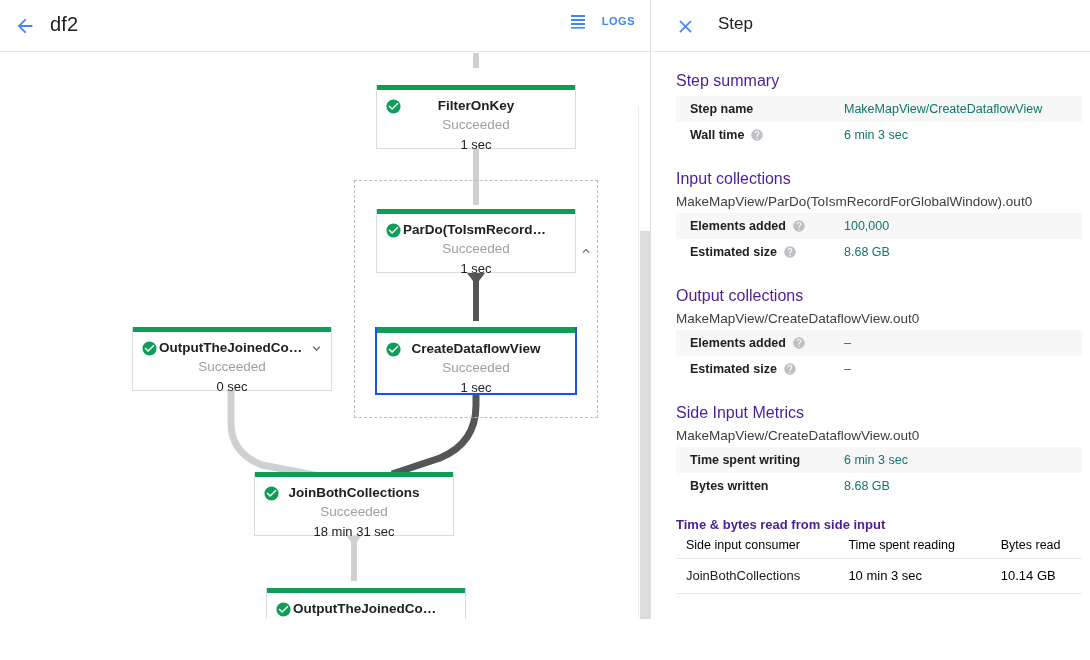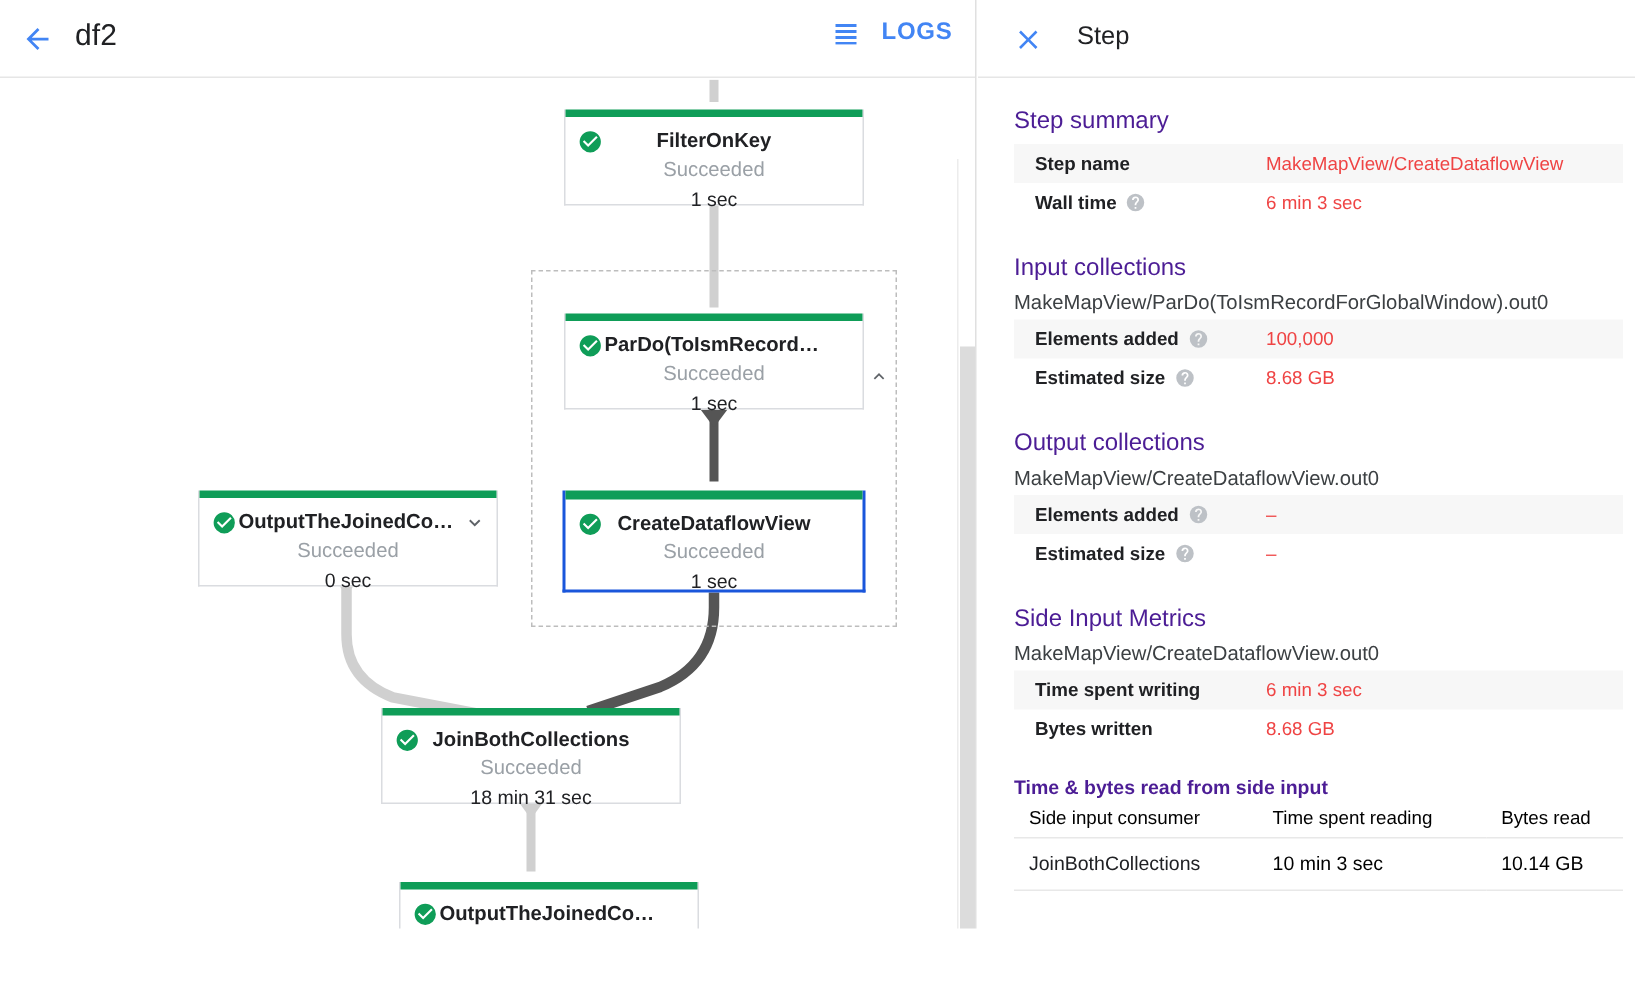--- a/index.html
+++ b/index.html
@@ -32,21 +32,21 @@
   }
   .back-icon svg { display: block; }
   .job-title {
     position: absolute; left: 50px; top: 13px;
     font-size: 20px; color: #202124; font-weight: 400;
     letter-spacing: .1px;
   }
   .logs-btn {
     position: absolute; right: 16px; top: 13px;
     display: flex; align-items: center; gap: 16px;
-    color: #4285f4; font-size: 16px; font-weight: 600;
+    color: #4285f4; font-size: 11px; font-weight: 600;
     letter-spacing: .5px; cursor: pointer;
   }
   .logs-icon { display: block; }
 
   .graph {
     position: absolute; left: 0; top: 53px;
     width: 651px; height: 607px;
     overflow: hidden;
   }
   .graph-svg { position: absolute; left: 0; top: 0; }
@@ -144,21 +144,21 @@
     width: 100%; border-collapse: collapse;
     margin-bottom: 22px;
   }
   .kv-table tr.shaded { background: #f7f7f7; }
   .kv-table td {
     font-size: 12.5px; padding: 6px 0 6px 14px; vertical-align: middle;
   }
   .kv-table td.k {
     font-weight: bold; color: #202124; width: 168px; white-space: nowrap;
   }
-  .kv-table td.v { color: #ef4444; font-weight: 400; padding-left: 0; }
+  .kv-table td.v { color: #0f766e; font-weight: 400; padding-left: 0; }
   .help-icon {
     display: inline-block; vertical-align: -3px; margin-left: 6px;
     width: 14px; height: 14px; cursor: pointer;
   }
   .gap-sm { margin-bottom: 18px; }
 
   .side-table {
     width: 100%; border-collapse: collapse; margin-top: 2px;
   }
   .side-table th {
@@ -236,21 +236,21 @@
       </svg>
 
       <div class="group-box" style="left:354px; top:127px; width:244px; height:238px;"></div>
       <div class="group-label" style="left:490px; top:190px;">
         <span>MakeMapView</span>
         <svg width="14" height="14" viewBox="0 0 24 24" fill="#5f6368">
           <path d="M7.41 15.41 12 10.83l4.59 4.58L18 14l-6-6-6 6z"></path>
         </svg>
       </div>
 
-      <div class="node" style="left:376px; top:20px; width:200px; height:64px;">
+      <div class="node" style="left:376px; top:32px; width:200px; height:64px;">
         <div class="node-bar"></div>
         <div class="node-body">
           <svg class="node-check" viewBox="0 0 24 24" fill="#0f9d58">
             <path d="M12 2a10 10 0 1 0 0 20 10 10 0 0 0 0-20zm-2 15-5-5 1.41-1.41L10 14.17l7.59-7.59L19 8l-9 9z"></path>
           </svg>
           <div class="node-name">FilterOnKey</div>
           <div class="node-status">Succeeded</div>
           <div class="node-time">1 sec</div>
         </div>
       </div>

